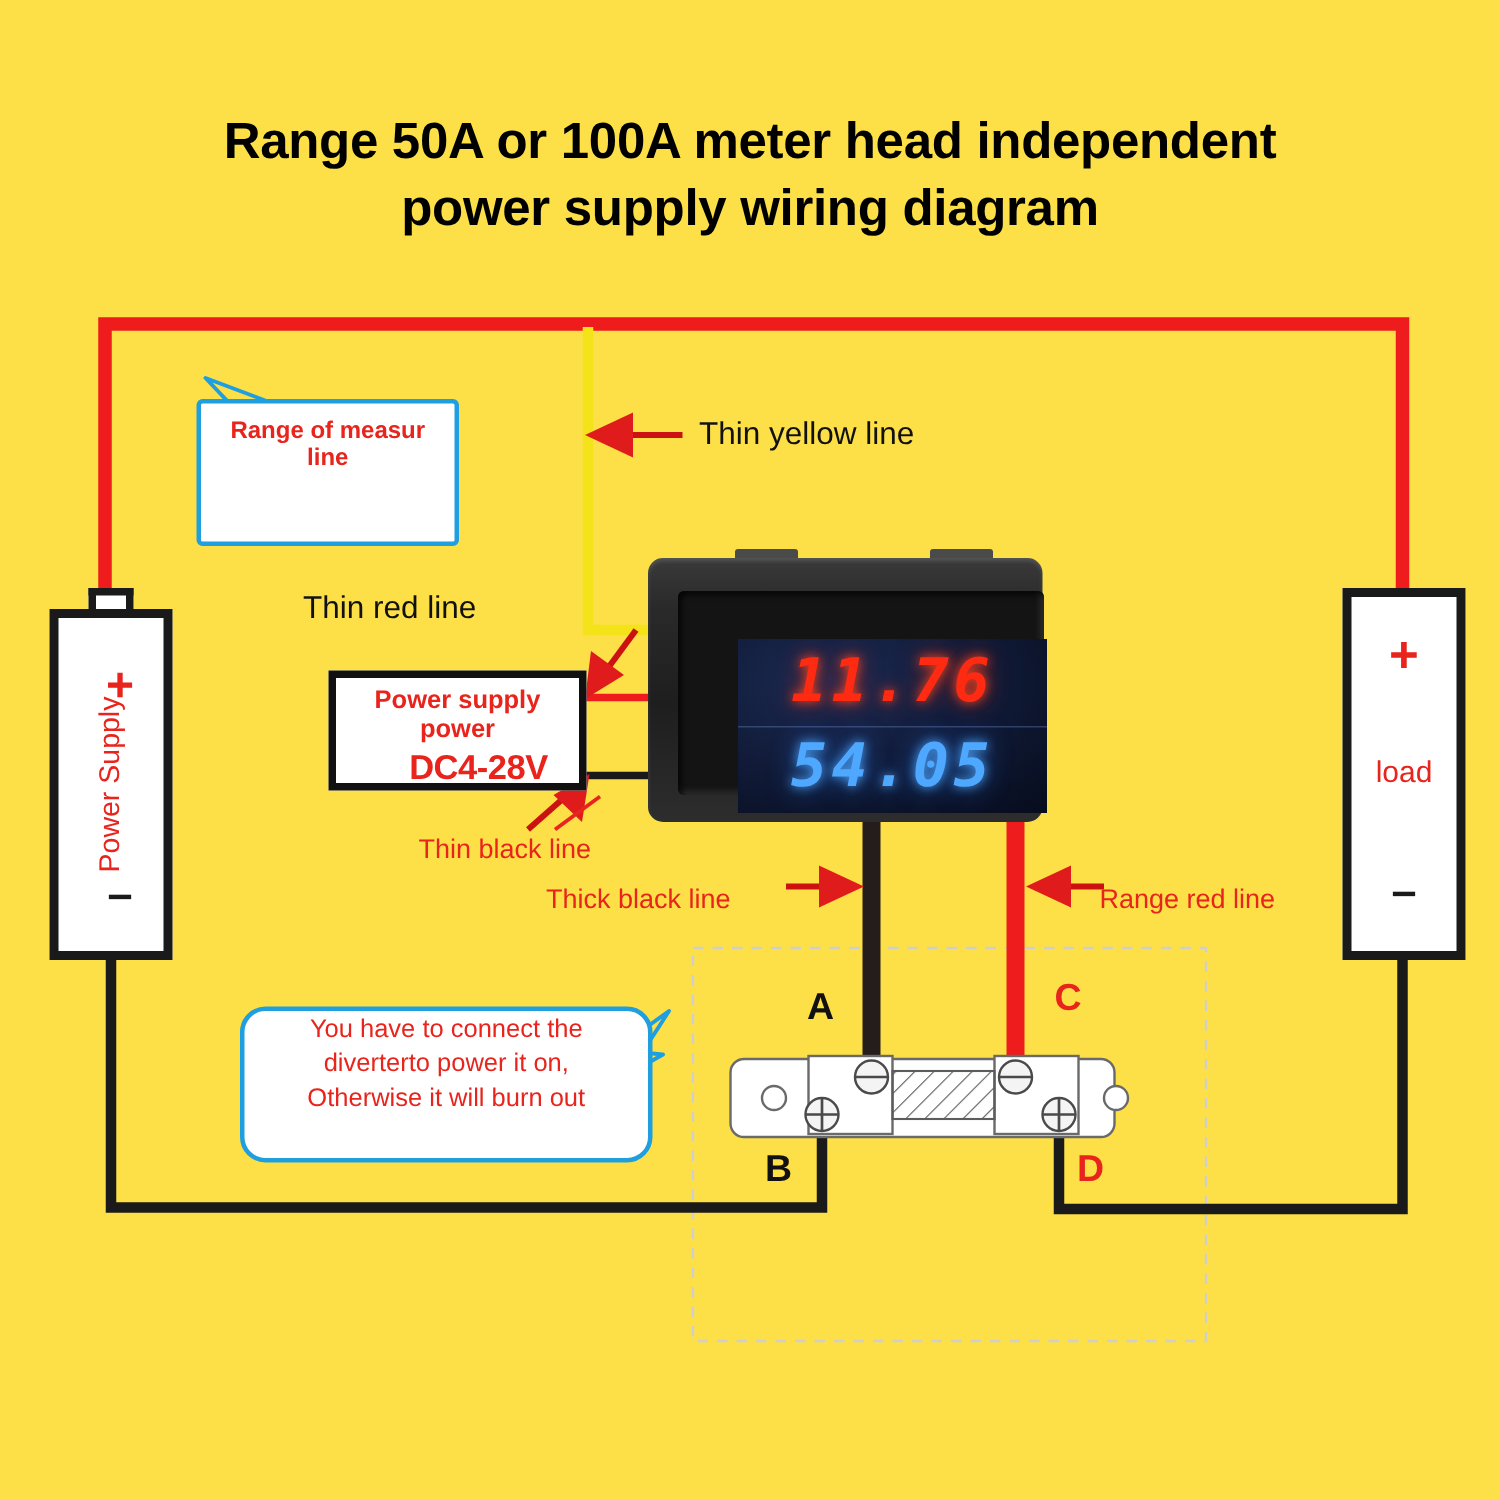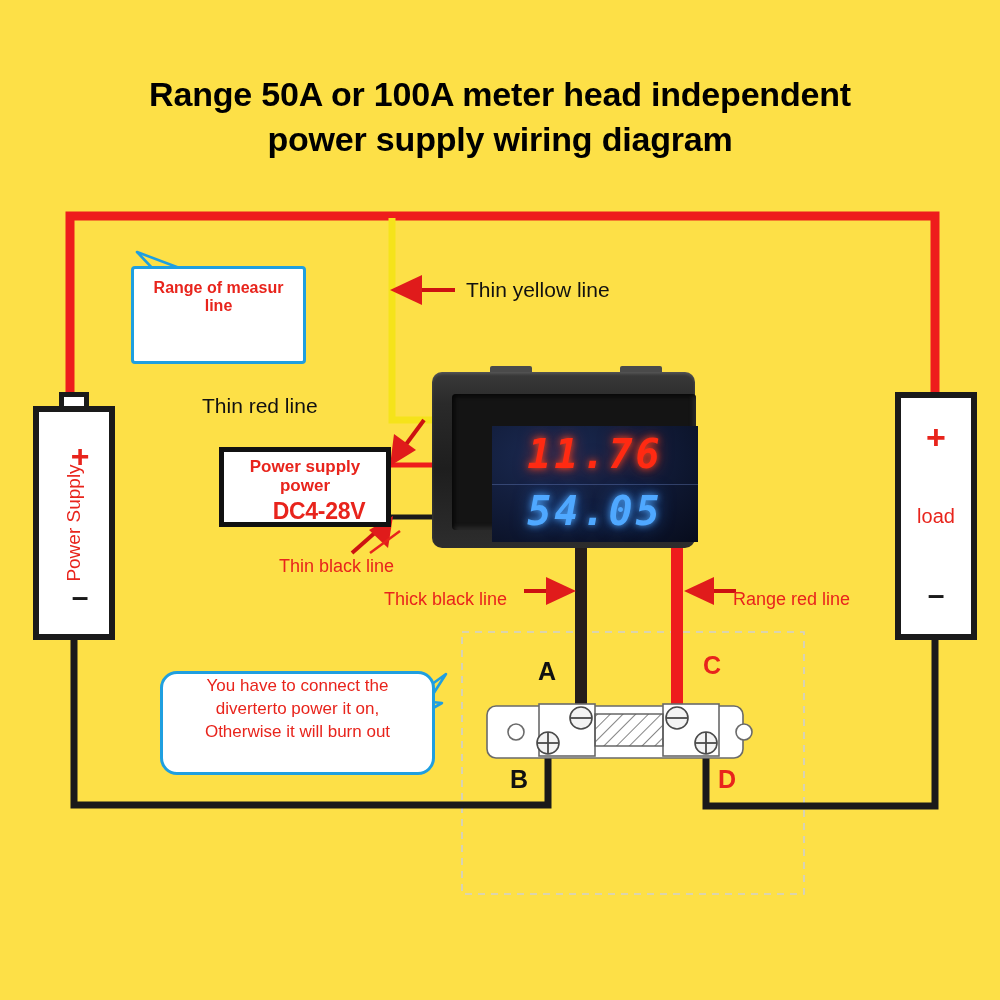--- a/index.html
+++ b/index.html
@@ -461,21 +461,21 @@
       </div>
     </div>
   </div>
 
   <div class="anno" style="left:466px; top:278px;">Thin yellow line</div>
 
   <div class="anno" style="left:202px; top:394px;">Thin red line</div>
 
   <div class="anno red" style="left:258px; top:556px;margin-left:21px;">Thin black line</div>
 
-  <div class="anno red" style="left:384px; top:589px;">Thick black line</div>
+  <div class="anno red" style="left:364px; top:589px;">Thick black line</div>
 
   <div class="anno red" style="left:733px; top:589px;">Range red line</div>
 
   <div class="term k" style="left:538px; top:657px;">A</div>
   <div class="term k" style="left:510px; top:765px;">B</div>
   <div class="term r" style="left:703px; top:651px;">C</div>
   <div class="term r" style="left:718px; top:765px;">D</div>
 
 </div>
 

